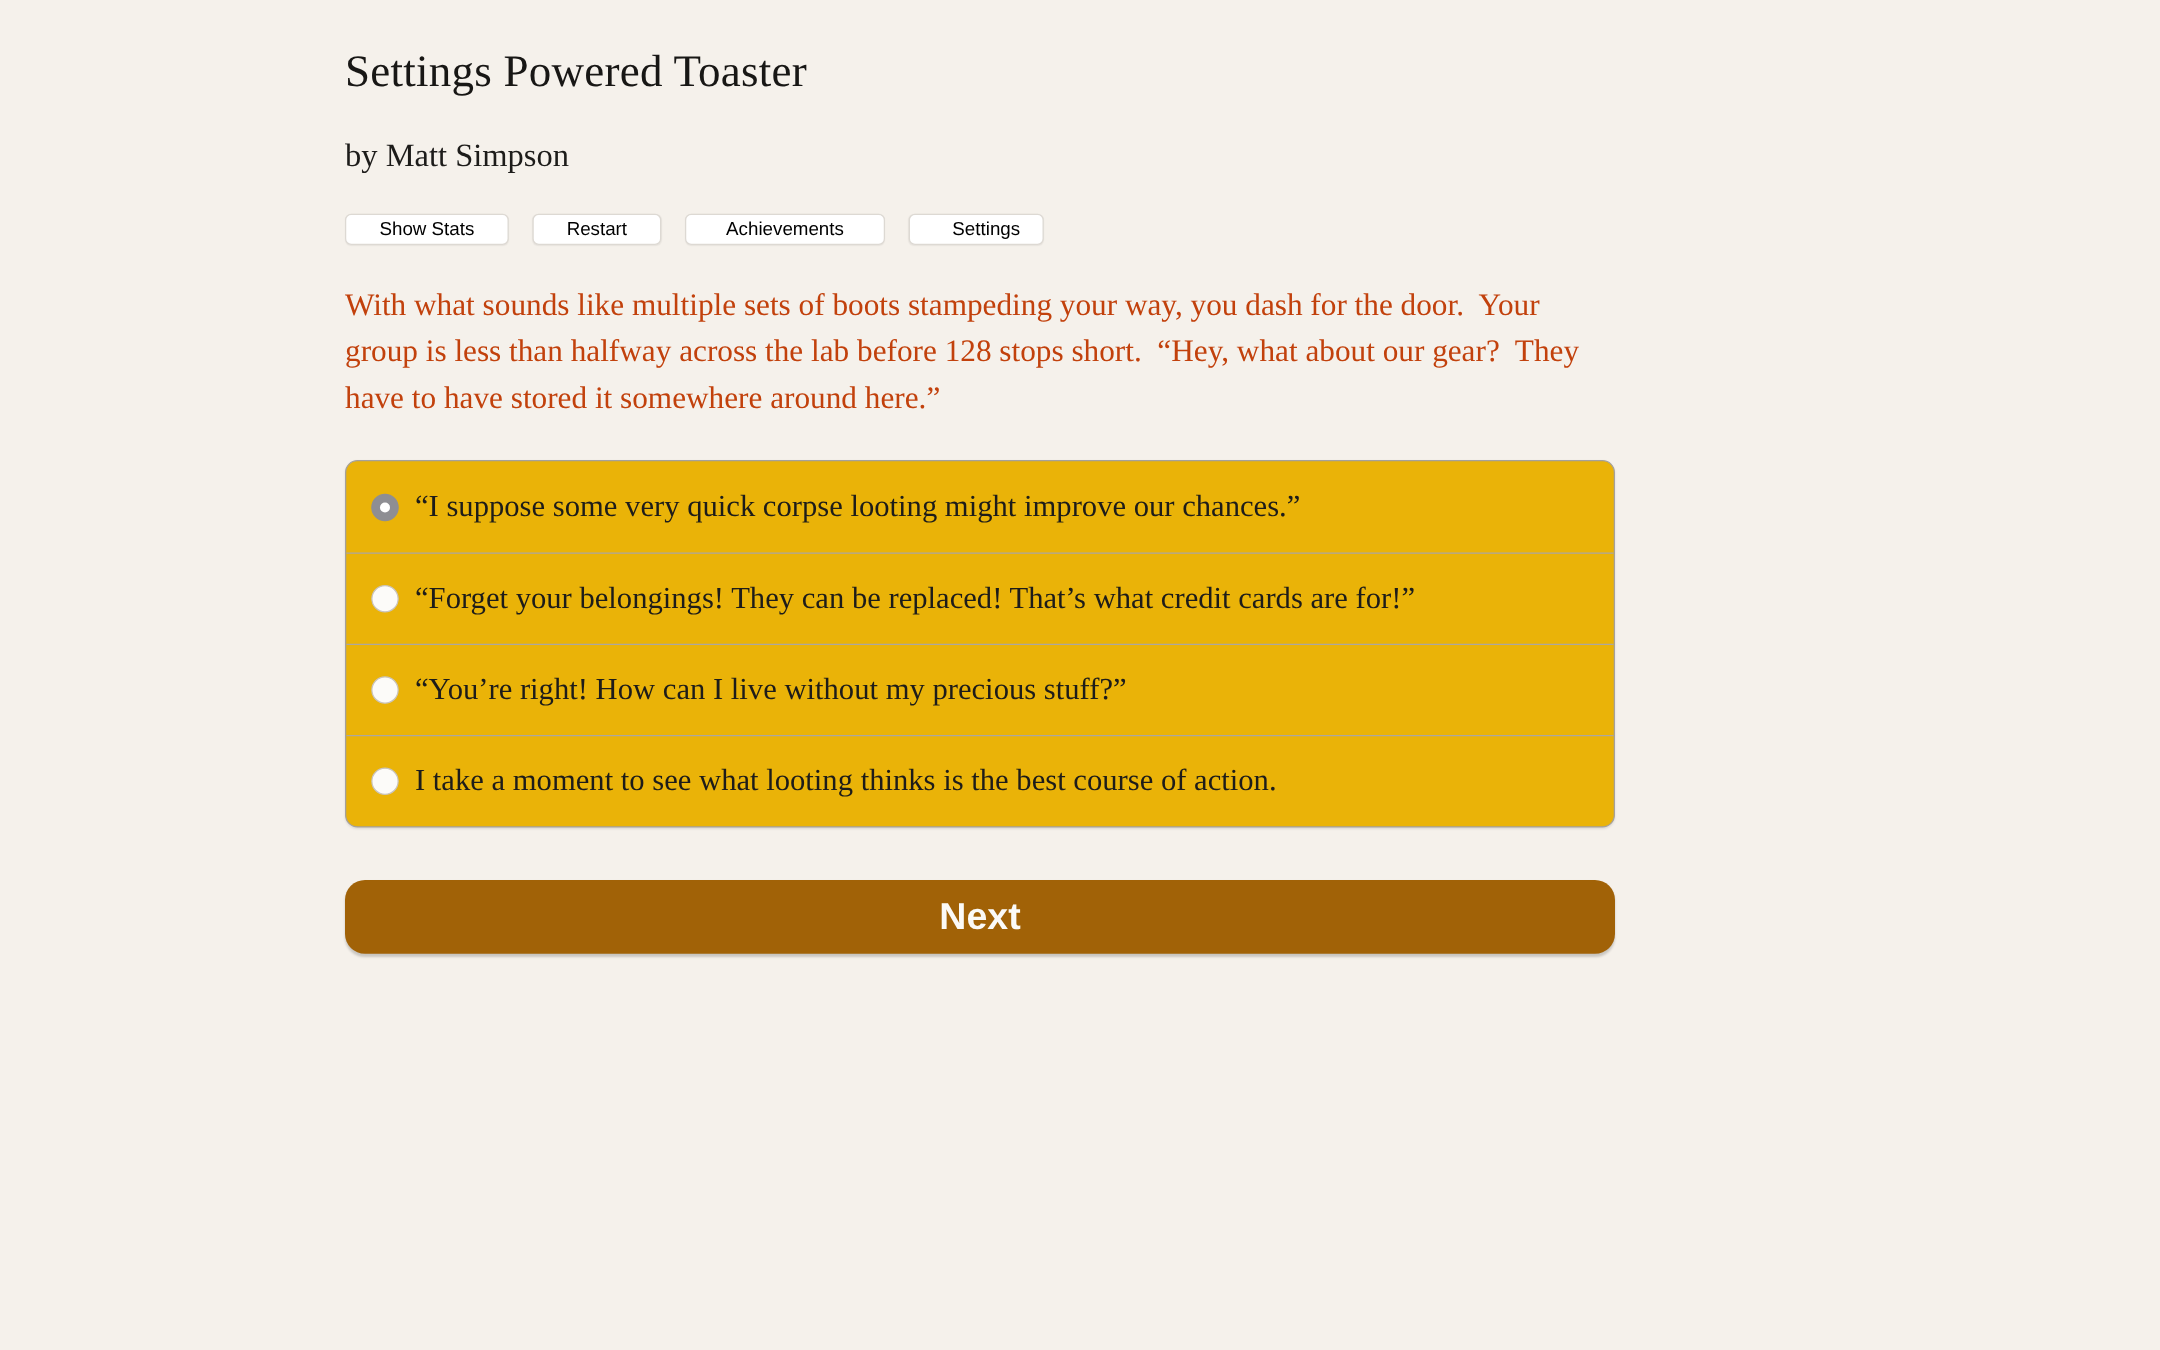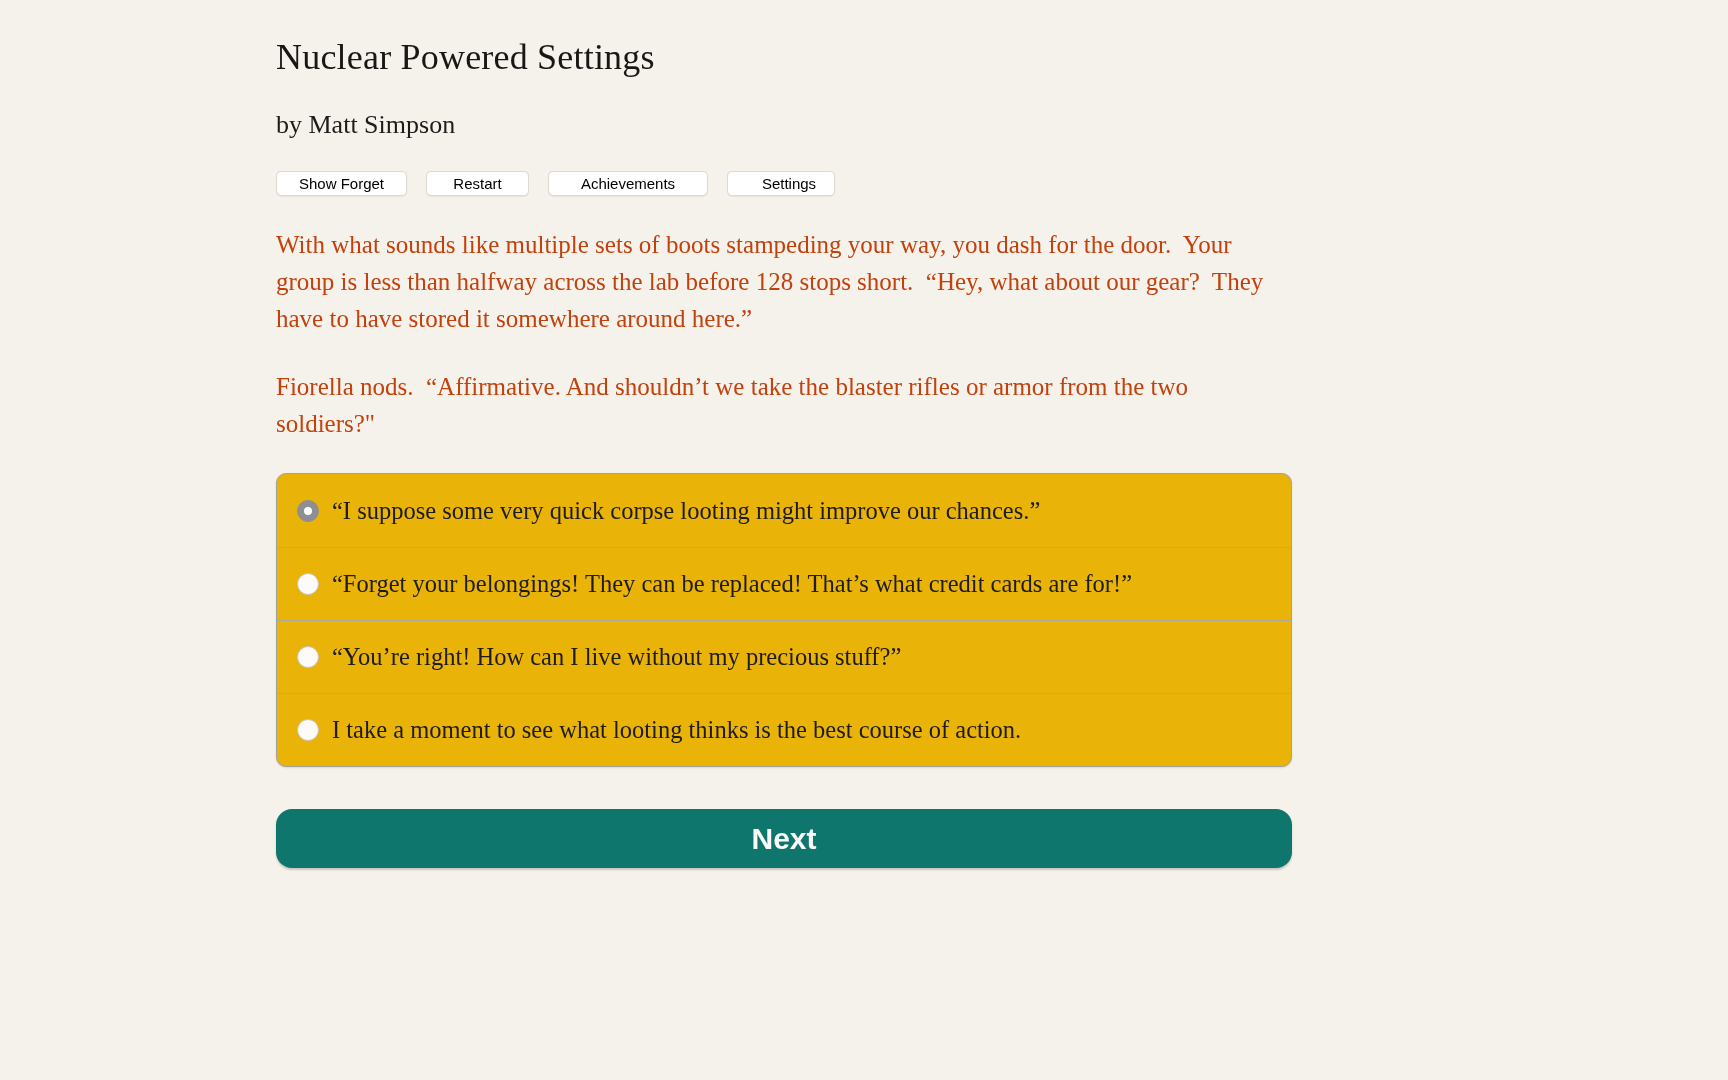--- a/index.html
+++ b/index.html
@@ -99,50 +99,49 @@
   }
   .choice-label {
     font-size: 24.5px;
     color: #1d1c1a;
   }
   .next-button {
     display: block;
     margin-top: 42px;
     width: 100%;
     height: 59px;
-    background: #0f766e;
+    background: #a16207;
     border: none;
     border-radius: 16px;
     color: #fbfaf7;
     font-family: "Liberation Sans", sans-serif;
     font-size: 30px;
     font-weight: bold;
     cursor: pointer;
     box-shadow: 0 2px 2px rgba(0,0,0,0.18);
   }
 </style>
 </head>
 <body>
 
 <div class="content">
 
-  <h1 class="game-title">Nuclear Powered Settings</h1>
+  <h1 class="game-title">Settings Powered Toaster</h1>
 
   <div class="byline">by Matt Simpson</div>
 
   <div class="toolbar">
-    <button class="w1">Show Forget</button>
+    <button class="w1">Show Stats</button>
     <button class="w2">Restart</button>
     <button class="w3">Achievements</button>
     <button class="w4">Settings</button>
   </div>
 
   <div class="story">
     <p>With what sounds like multiple sets of boots stampeding your way, you dash for the door.  Your group is less than halfway across the lab before 128 stops short.  “Hey, what about our gear?  They have to have stored it somewhere around here.”</p>
-    <p>Fiorella nods.  “Affirmative. And shouldn’t we take the blaster rifles or armor from the two soldiers?"</p>
   </div>
 
   <div class="choice-box">
     <label class="choice-row">
       <input type="radio" name="choice" checked="" style="">
       <span class="choice-label">“I suppose some very quick corpse looting might improve our chances.”</span>
     </label>
     <label class="choice-row">
       <input type="radio" name="choice" style="">
       <span class="choice-label">“Forget your belongings!  They can be replaced!  That’s what credit cards are for!”</span>

